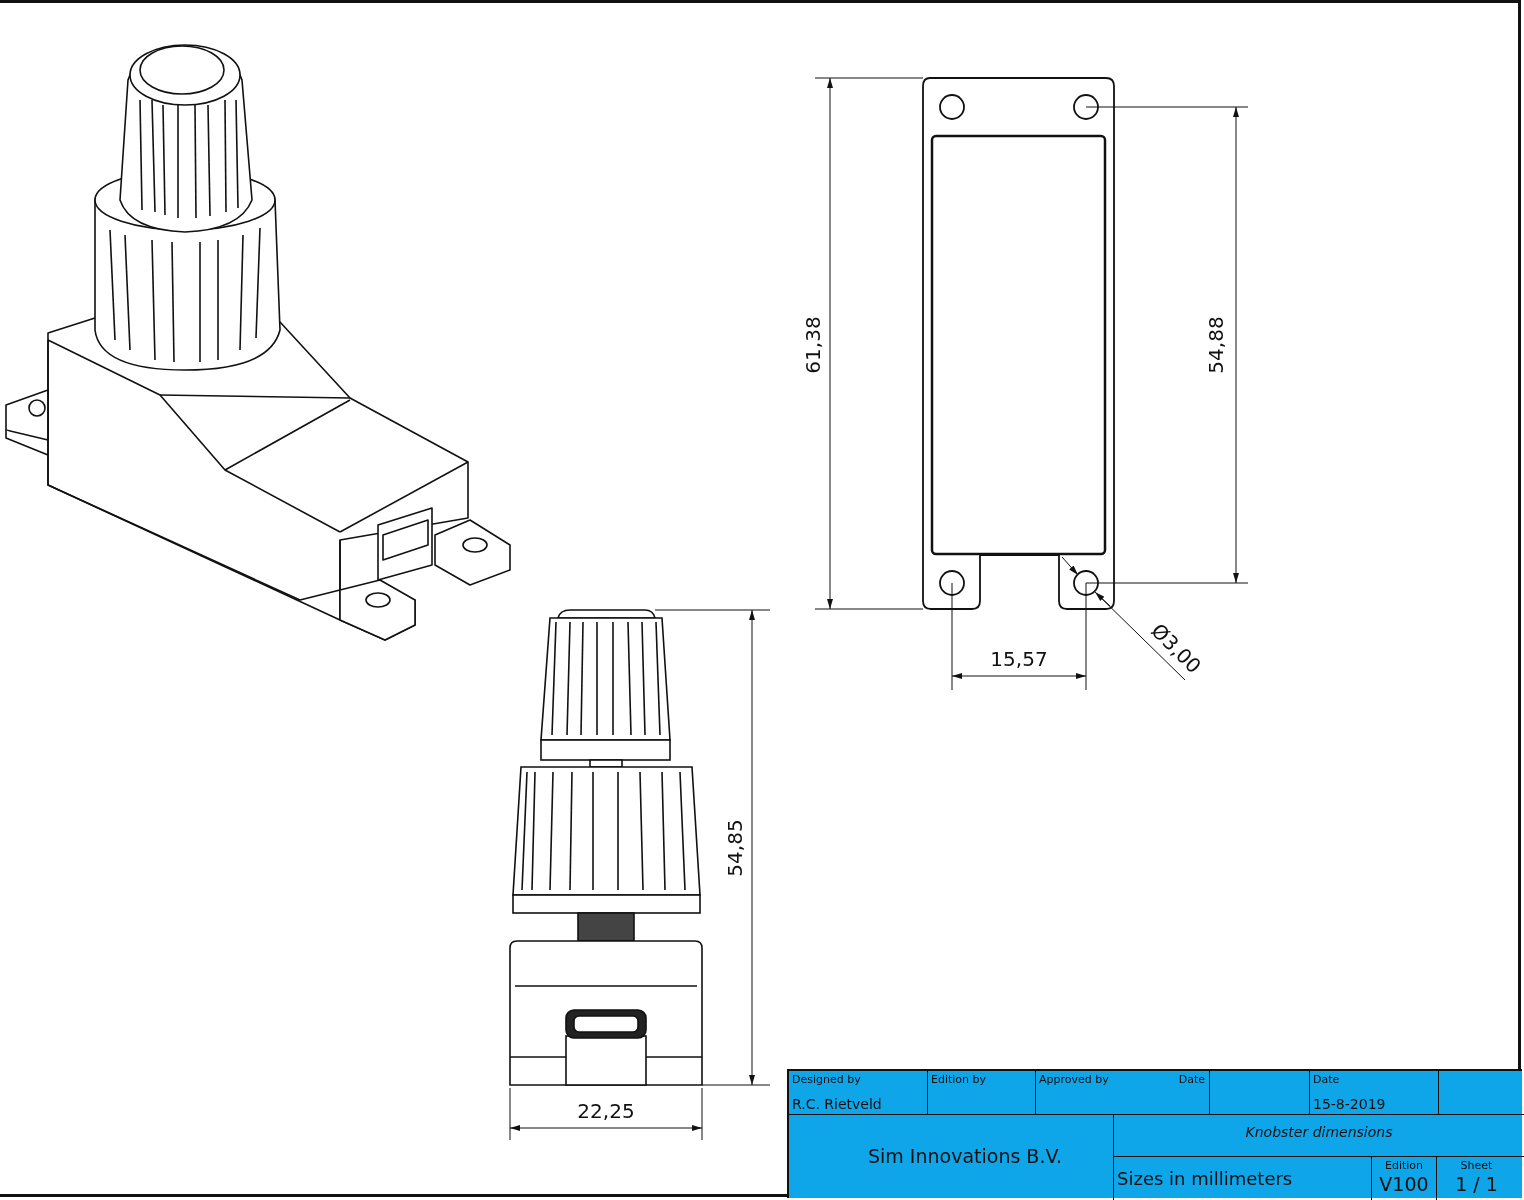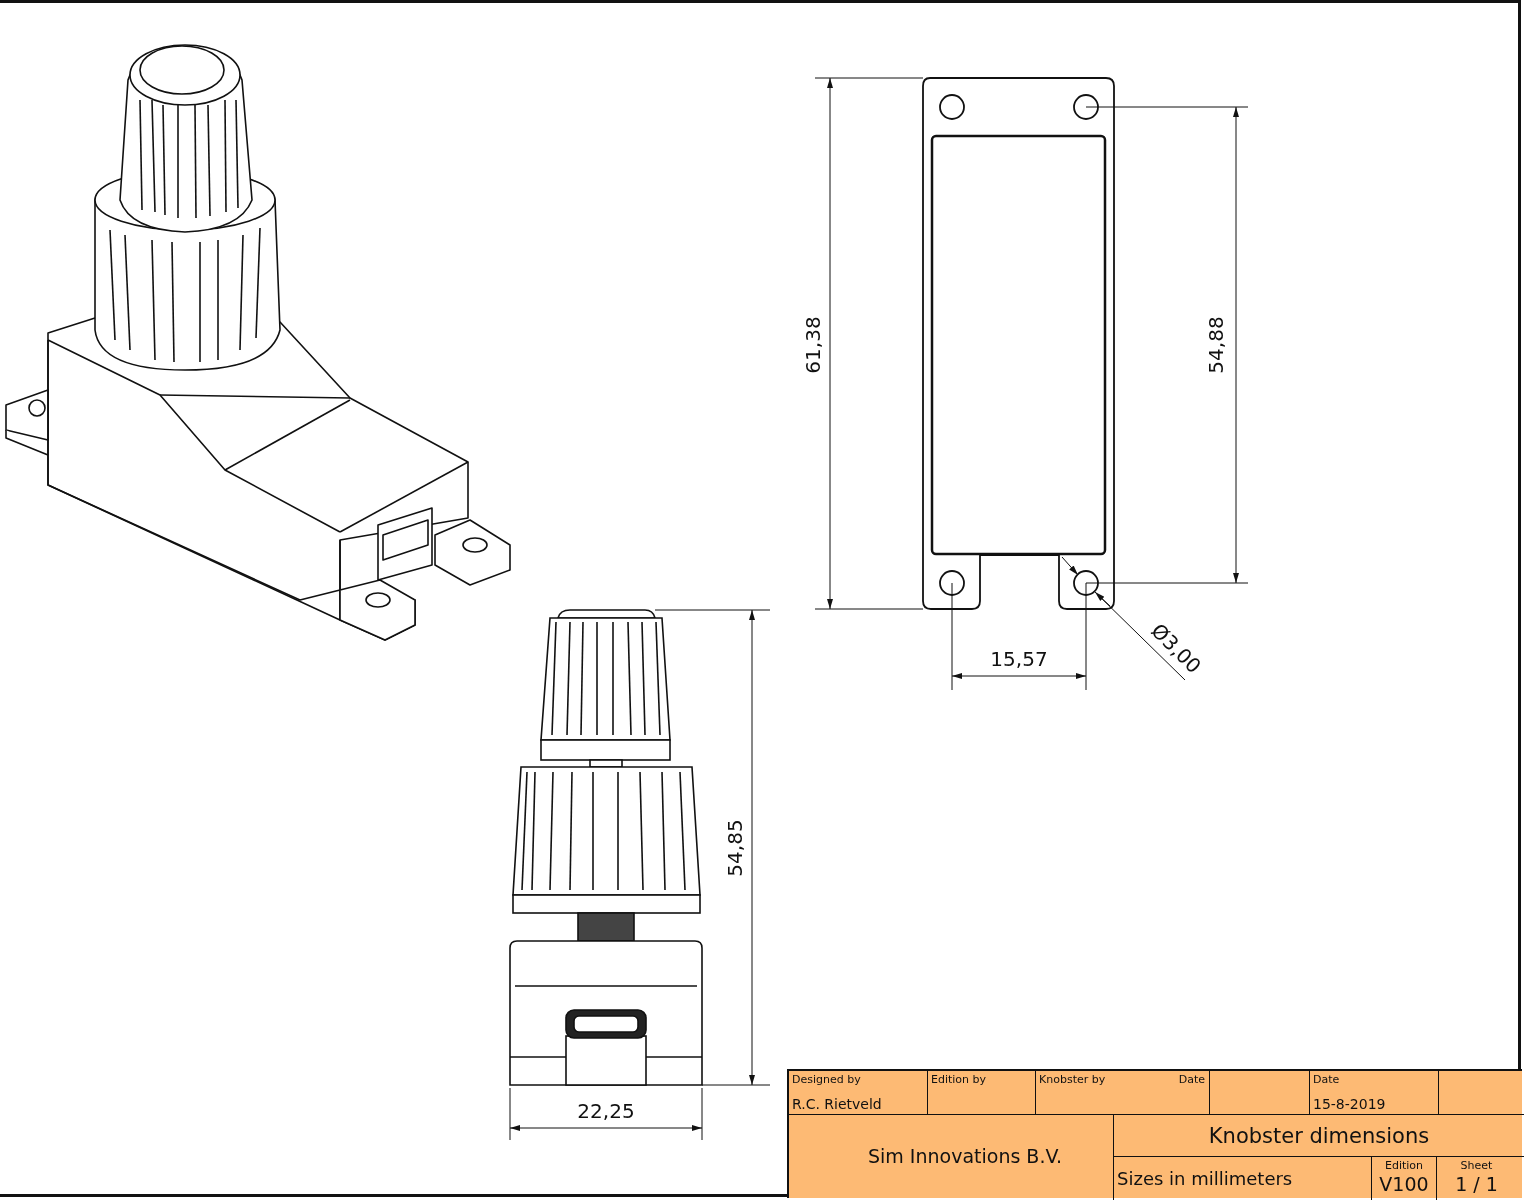--- a/index.html
+++ b/index.html
@@ -1,20 +1,20 @@
 <!DOCTYPE html>
 <html><head>
 <meta charset="utf-8">
 <style>
   html, body { margin:0; padding:0; background:#fff; }
   body { width:1524px; height:1200px; position:relative; overflow:hidden; font-family:"DejaVu Sans", sans-serif; color:#111; }
   .sheet { position:absolute; left:0; top:0; width:1521px; height:1197px; border-top:3px solid #111; border-right:3px solid #111; border-bottom:3px solid #111; box-sizing:border-box; }
   svg.drawing { position:absolute; left:0; top:0; }
   .dimtext { font-family:"DejaVu Sans", sans-serif; font-size:20px; fill:#111; }
-  .tb { position:absolute; left:787px; top:1069px; width:735px; height:129px; box-sizing:border-box; border:2px solid #111; border-right:none; border-bottom:none; background:#fdba74; }
+  .tb { position:absolute; left:787px; top:1069px; width:735px; height:129px; box-sizing:border-box; border:2px solid #111; border-right:none; border-bottom:none; background:#0ea5e9; }
   .tb .cell { position:absolute; box-sizing:border-box; border-right:1.5px solid #111; border-bottom:1.5px solid #111; }
   .tb .lbl { position:absolute; font-size:11px; left:3px; top:2px; }
   .tb .val { position:absolute; font-size:14px; left:3px; bottom:2px; }
   .tb .lbl.right { left:auto; right:4px; }
   .tb .center { position:absolute; left:0; right:0; text-align:center; }
 </style>
 </head>
 <body>
 
 <div class="sheet"></div>
@@ -163,37 +163,37 @@
 <div class="tb">
   <div class="cell" style="left:0;top:0;width:139px;height:44px;">
     <span class="lbl">Designed by</span>
     <span class="val">R.C. Rietveld</span>
   </div>
   <div class="cell" style="left:139px;top:0;width:108px;height:44px;">
     <span class="lbl">Edition by</span>
     <span class="val"></span>
   </div>
   <div class="cell" style="left:247px;top:0;width:174px;height:44px;">
-    <span class="lbl">Knobster by</span>
+    <span class="lbl">Approved by</span>
     <span class="lbl right">Date</span>
   </div>
   <div class="cell" style="left:421px;top:0;width:100px;height:44px;">
     <span class="val"></span>
   </div>
   <div class="cell" style="left:521px;top:0;width:129px;height:44px;">
     <span class="lbl">Date</span>
     <span class="val">15-8-2019</span>
   </div>
   <div class="cell" style="left:650px;top:0;width:85px;height:44px;border-right:none;"></div>
 
   <div class="cell" style="left:0;top:44px;width:325px;height:85px;border-bottom:none;">
     <span class="center" style="top:30px;font-size:19px;margin-left:28px;">Sim Innovations B.V.</span>
   </div>
   <div class="cell" style="left:325px;top:44px;width:410px;height:42px;border-right:none;">
-    <span class="center" style="top:9px;font-size:21px;">Knobster dimensions</span>
+    <span class="center" style="top:9px;font-size:14px;font-style:italic;">Knobster dimensions</span>
   </div>
   <div class="cell" style="left:325px;top:86px;width:258px;height:43px;border-bottom:none;">
     <span style="position:absolute;left:3px;top:11px;font-size:18px;">Sizes in millimeters</span>
   </div>
   <div class="cell" style="left:583px;top:86px;width:65px;height:43px;border-bottom:none;">
     <span class="center" style="top:2px;font-size:11px;">Edition</span>
     <span class="center" style="top:16px;font-size:19px;">V100</span>
   </div>
   <div class="cell" style="left:644px;top:86px;width:87px;height:43px;border-right:none;border-bottom:none;">
     <span class="center" style="top:2px;font-size:11px;">Sheet</span>

